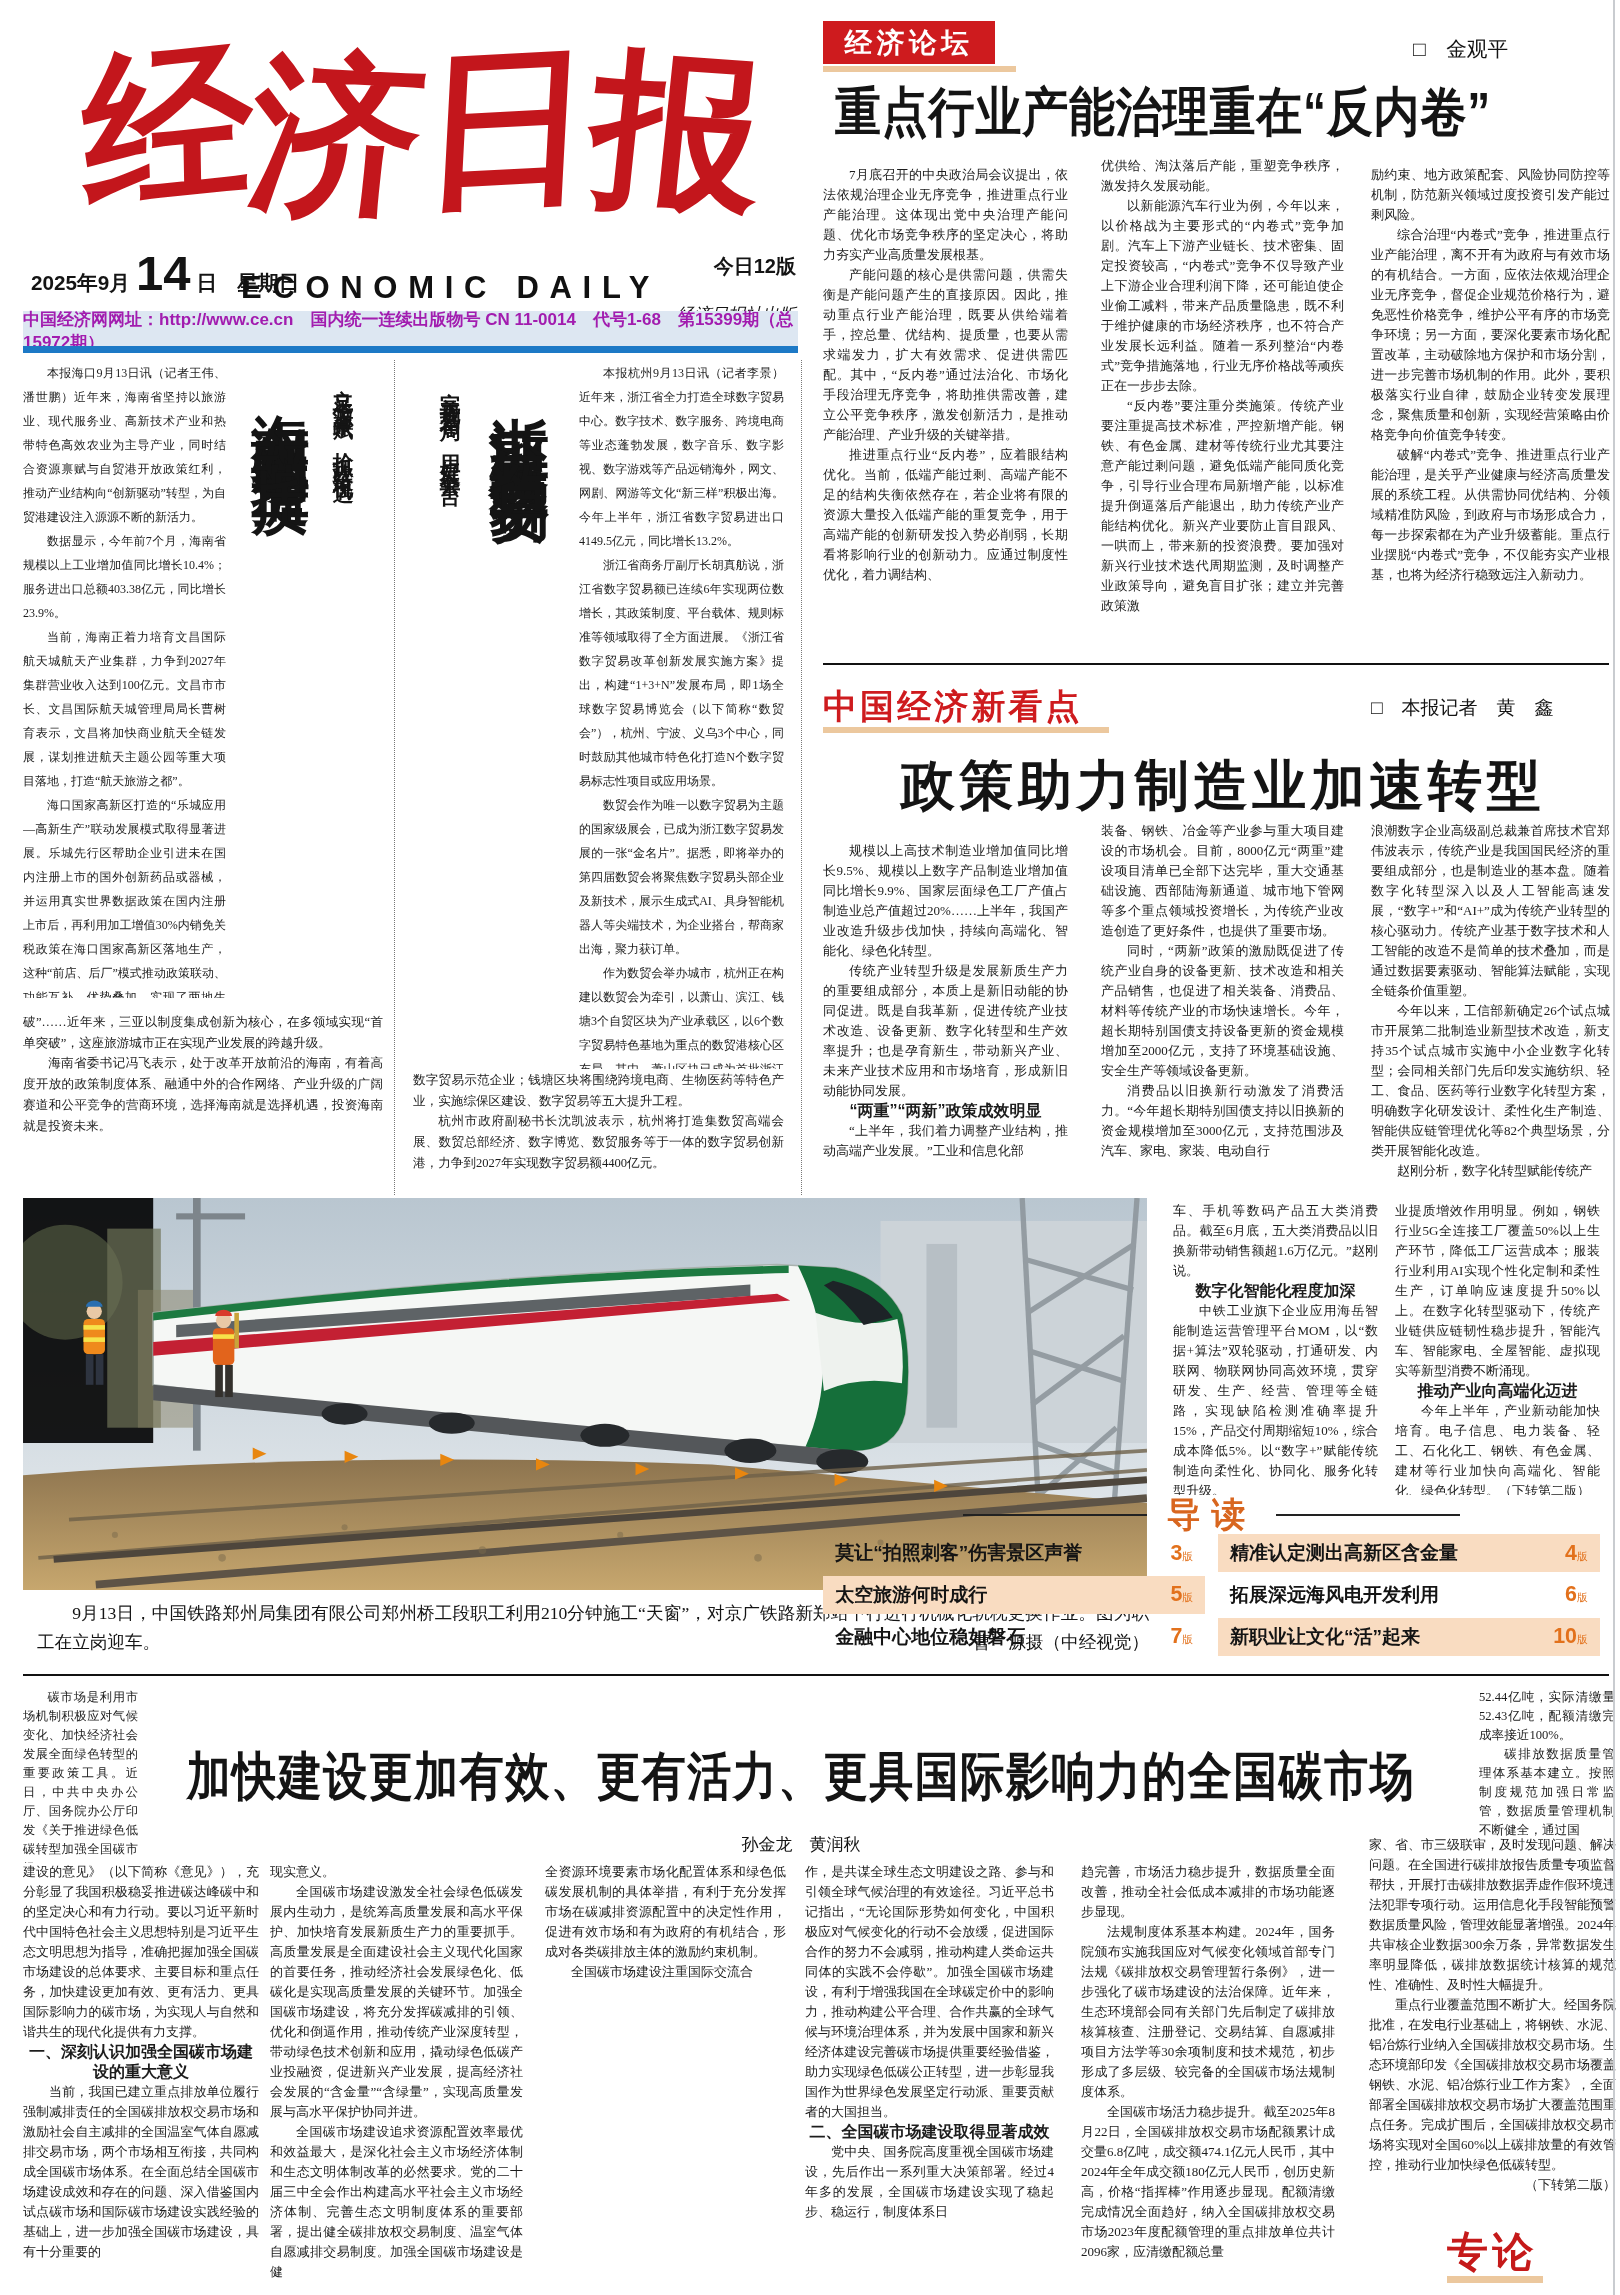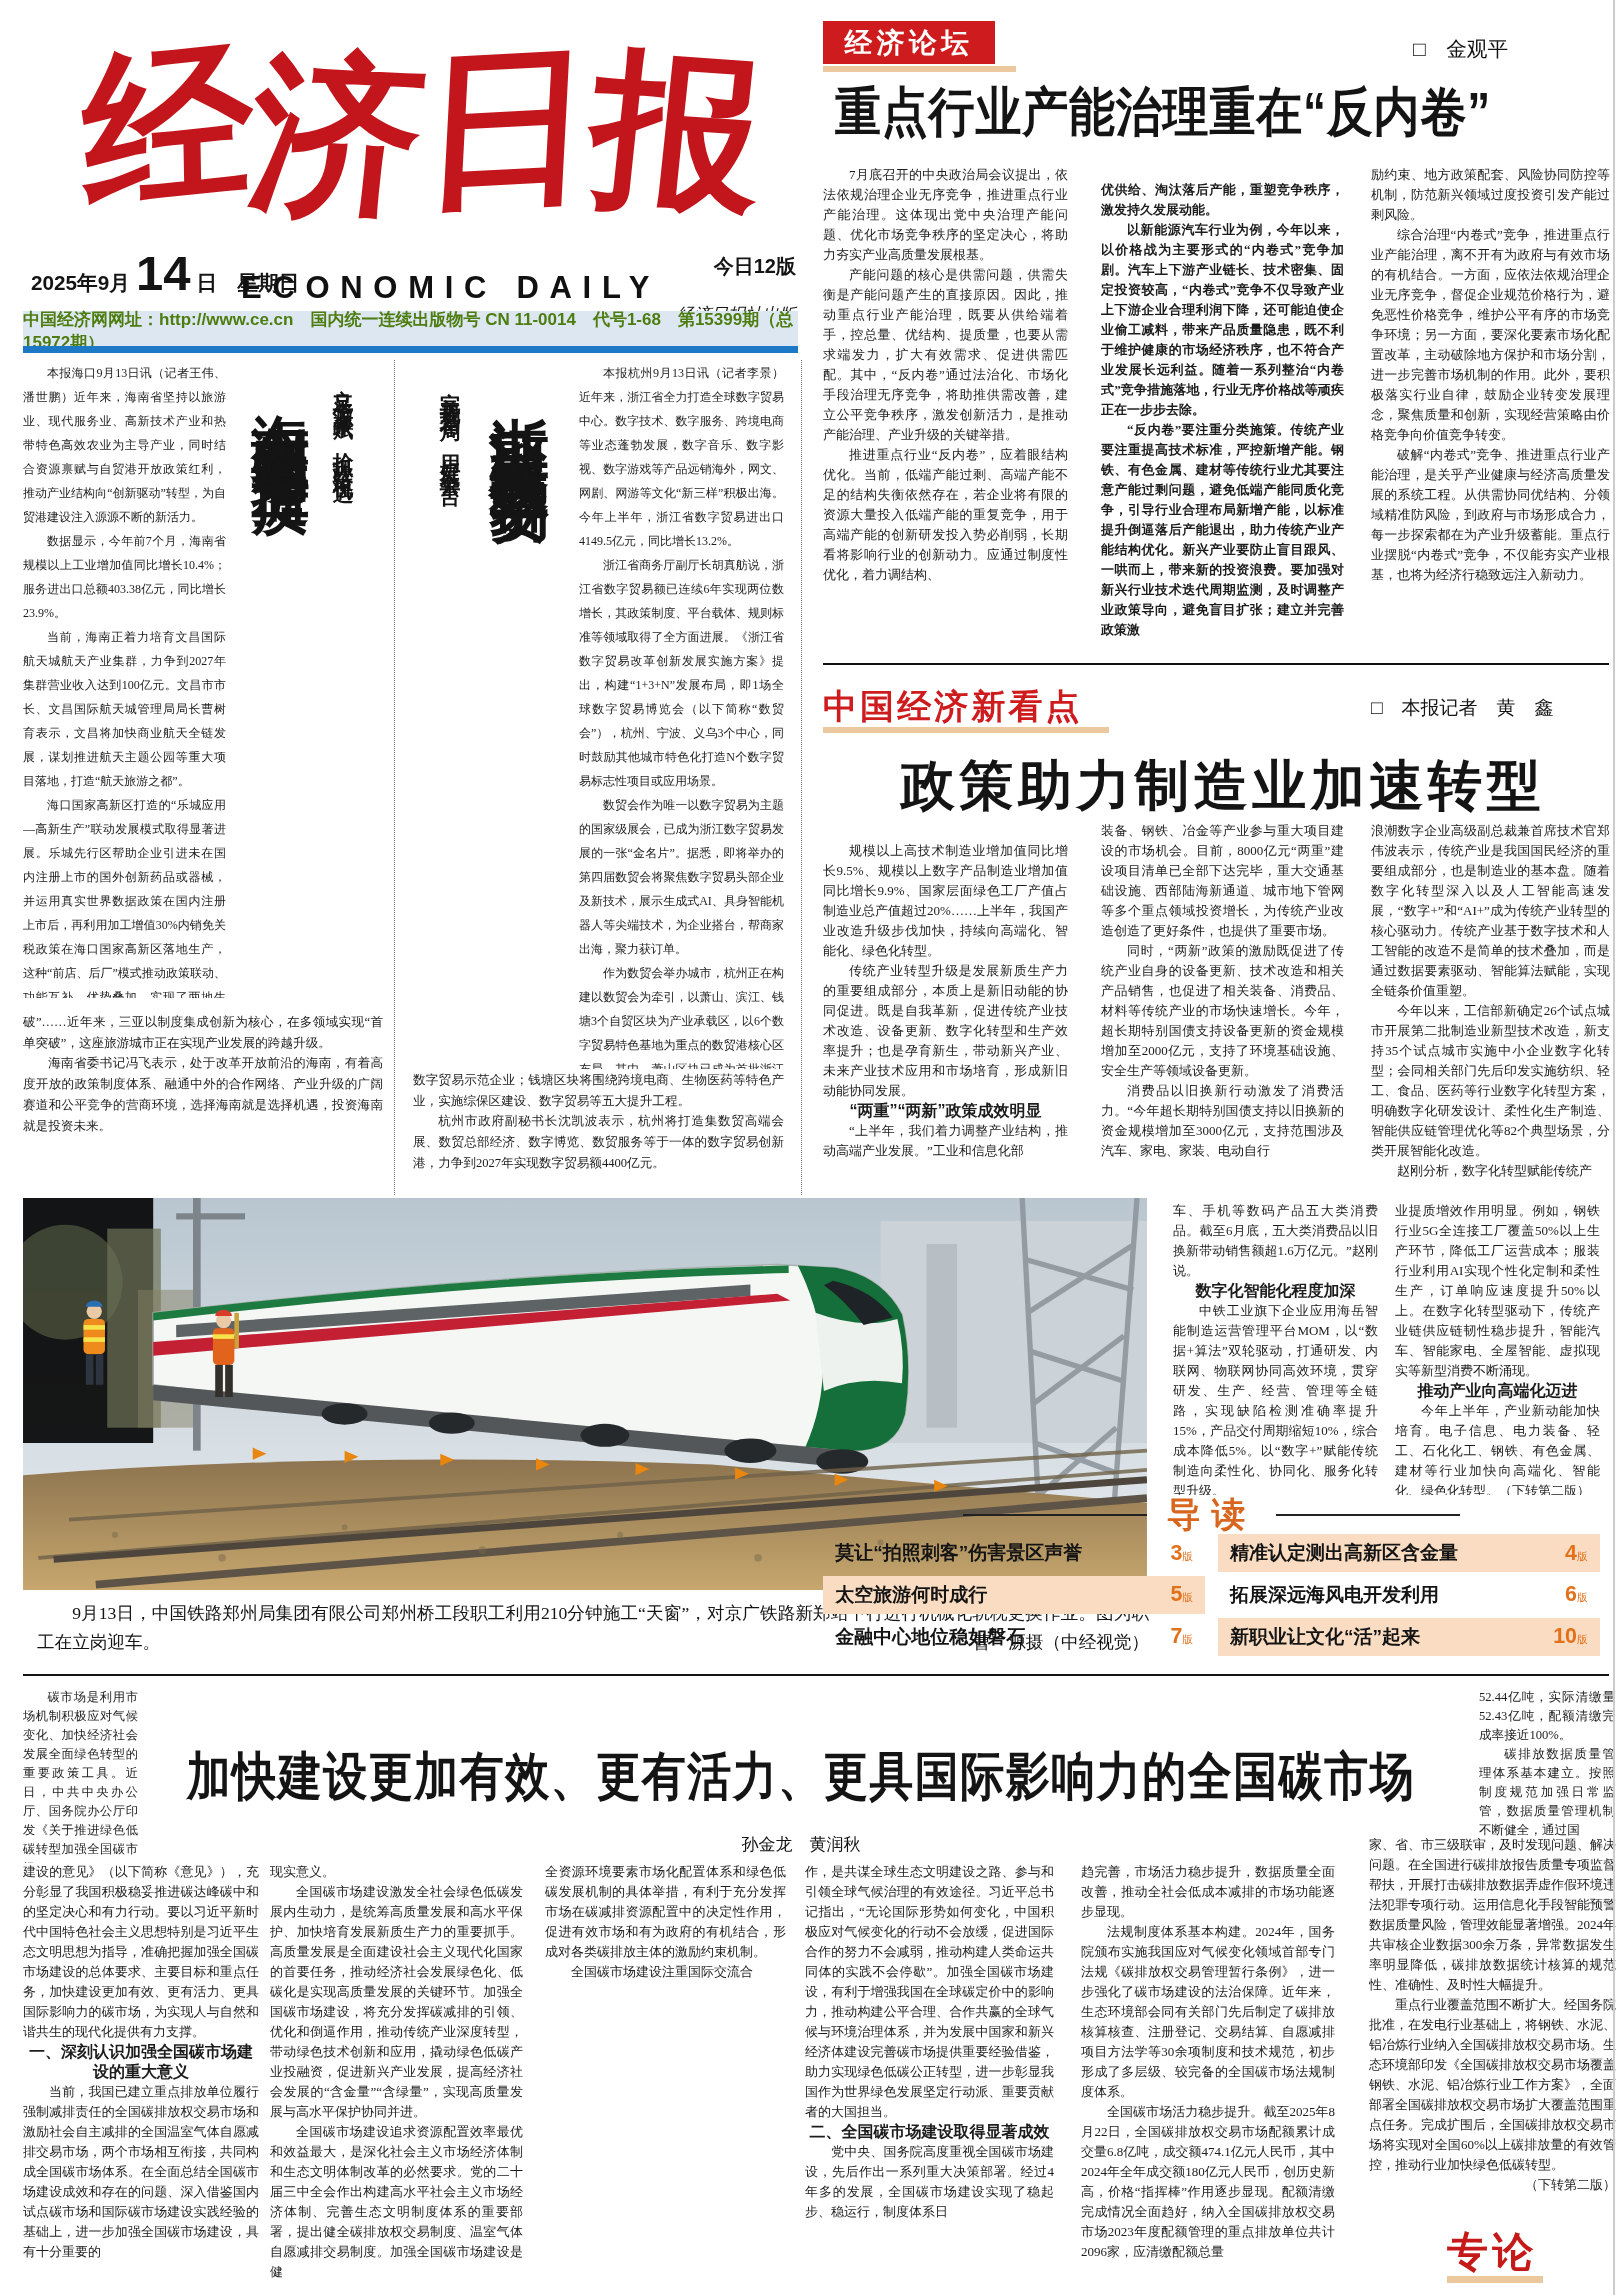--- a/index.html
+++ b/index.html
@@ -18,21 +18,21 @@
   #date-row{display:flex;align-items:baseline;font-weight:bold;}
   #date-row .ym,#date-row .ri,#date-row .wk{font-size:20.7px;}
   #date-row .day{font-size:49px;font-weight:900;margin:0 6.1px;}
   #date-row .wk{margin-left:20px;}
   #lunar{font-size:18.4px;margin-top:9.2px;font-style:italic;}
   #en-title{left:241px;top:270px;font-size:31px;font-weight:700;letter-spacing:10.7px;color:#111;}
   #pub-block{left:620px;top:253px;width:176px;text-align:right;}
   #pub-block .l1{font-size:20px;font-weight:bold;}
   #pub-block .l2{font-size:17px;margin-top:23px;font-style:italic;}
   #info-bar{left:23px;top:311px;width:775px;height:40px;background:#dde7f2;display:flex;align-items:center;justify-content:center;
-            font-size:17px;font-weight:700;color:#4d7c0f;}
+            font-size:17px;font-weight:700;color:#a21caf;}
   #blue-rule{left:23px;top:346px;width:775px;height:6.9px;background:#1d79c6;}
   
   .body-col{font-size:13px;line-height:20px;text-align:justify;overflow:hidden;color:#1c1c1c;}
   .body-col p{margin:0;}
   .para{text-indent:2em;}
   .cont{text-indent:0;}
   .jump{text-align:right;text-indent:0;}
   .subhead{font-weight:bold;text-align:center;text-indent:0;font-size:16px;margin:13.8px 0 7.7px 0;
            font-family:"Liberation Sans","DejaVu Sans",sans-serif;}
   .dense{font-size:12px;line-height:24px;}
@@ -40,21 +40,21 @@
   .vert{writing-mode:vertical-rl;text-orientation:upright;}
   .vdot{border-left:1.5px dotted #777;width:0;}
   
   #forum-badge{left:823px;top:21.4px;width:172px;height:43px;background:#ce1b1e;color:#fff;font-size:27.6px;font-weight:900;
                letter-spacing:4.6px;display:flex;align-items:center;justify-content:center;}
   #forum-underbar{left:823px;top:66px;width:193px;height:6.1px;background:#ecc89e;}
   #forum-byline{left:1413px;top:35px;font-size:20.7px;}
   #forum-headline{left:835px;top:77px;width:776px;font-size:46px;font-weight:900;letter-spacing:0.8px;
                   transform:scale(1,1.15);transform-origin:top left;white-space:nowrap;}
   #forum-c1{left:823px;top:165px;width:245px;height:496px;}
-  #forum-c2{left:1101px;top:180px;width:243px;height:496px;font-weight:bold;}
+  #forum-c2{left:1101px;top:156px;width:243px;height:496px;}
   #forum-c3{left:1371px;top:165px;width:239px;height:496px;}
   #forum-rule{left:823px;top:663px;width:786px;height:2.3px;background:#111;}
   
   #xkd-badge{left:823px;top:684px;font-size:34px;font-weight:900;color:#ce1b1e;letter-spacing:3.1px;}
   #xkd-underbar{left:823px;top:727px;width:286px;height:6.1px;background:#ecc89e;}
   #xkd-byline{left:1371px;top:695px;font-size:19px;}
   #xkd-headline{left:835px;top:750px;width:776px;text-align:center;font-size:54px;font-weight:900;letter-spacing:4.6px;}
   #xkd-c1{left:823px;top:821px;width:245px;height:372px;margin-top:20px;}
   #xkd-c2{left:1101px;top:821px;width:243px;height:372px;}
   #xkd-c3{left:1371px;top:821px;width:239px;height:372px;}

